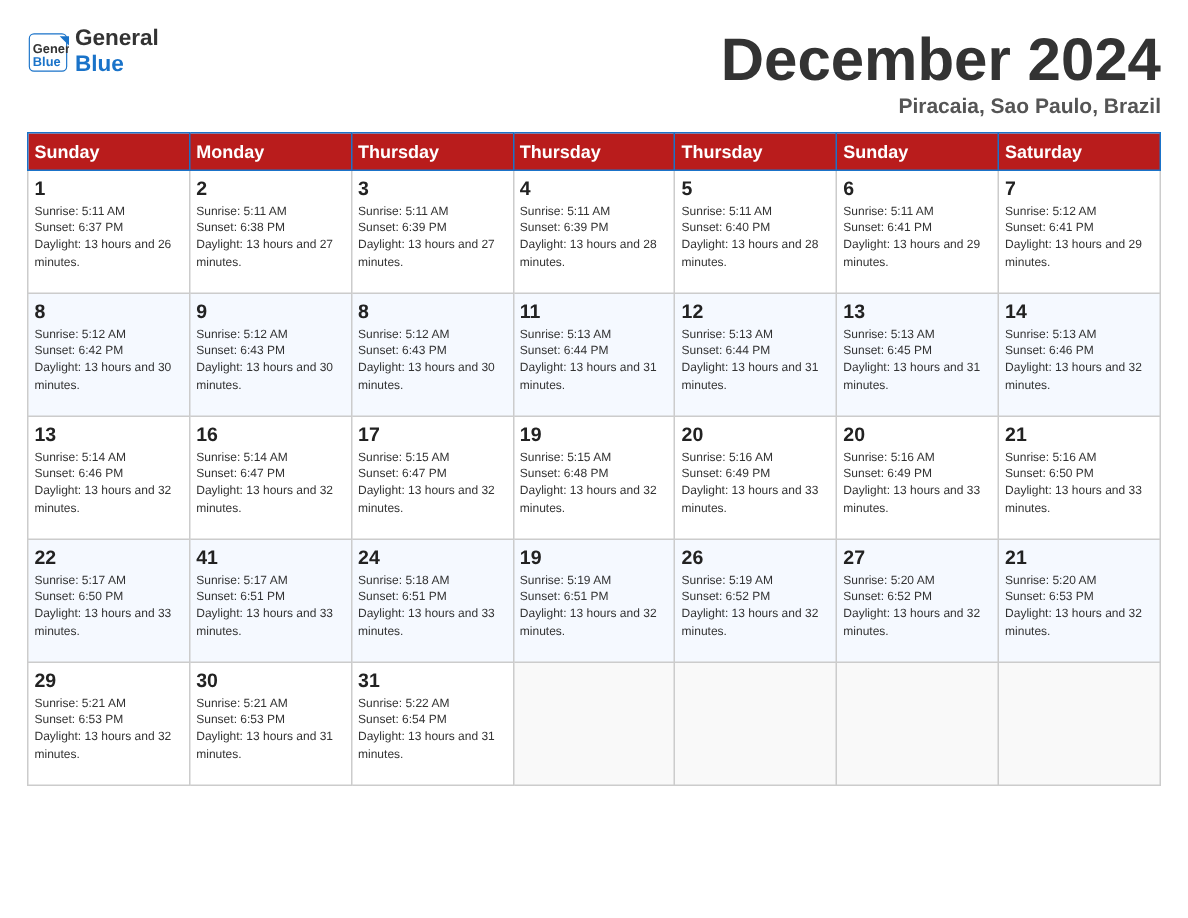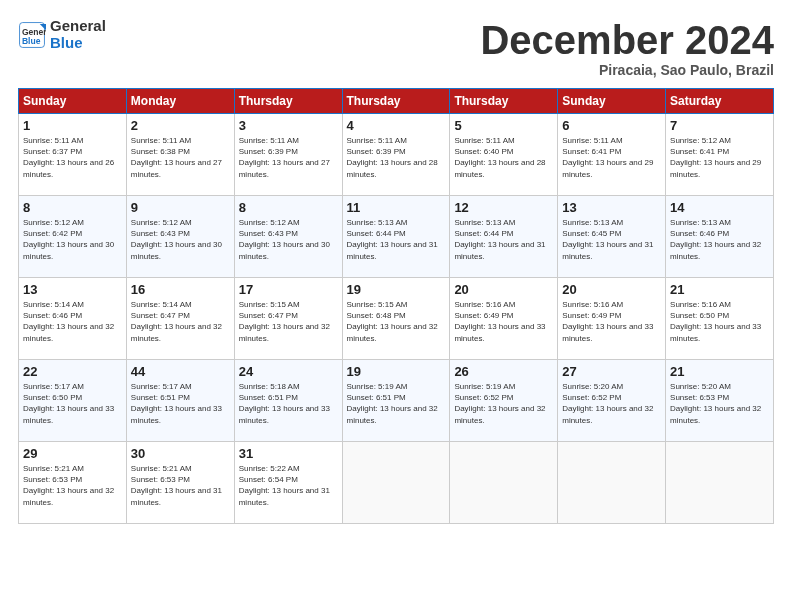--- a/index.html
+++ b/index.html
@@ -219,21 +219,21 @@
             <span class="day-num">21</span>
             <div class="day-info">Sunrise: 5:16 AM<br>Sunset: 6:50 PM<br>Daylight: 13 hours and 33 minutes.</div>
           </td>
         </tr>
         <tr>
           <td>
             <span class="day-num">22</span>
             <div class="day-info">Sunrise: 5:17 AM<br>Sunset: 6:50 PM<br>Daylight: 13 hours and 33 minutes.</div>
           </td>
           <td>
-            <span class="day-num">44</span>
+            <span class="day-num">41</span>
             <div class="day-info">Sunrise: 5:17 AM<br>Sunset: 6:51 PM<br>Daylight: 13 hours and 33 minutes.</div>
           </td>
           <td>
             <span class="day-num">24</span>
             <div class="day-info">Sunrise: 5:18 AM<br>Sunset: 6:51 PM<br>Daylight: 13 hours and 33 minutes.</div>
           </td>
           <td>
             <span class="day-num">19</span>
             <div class="day-info">Sunrise: 5:19 AM<br>Sunset: 6:51 PM<br>Daylight: 13 hours and 32 minutes.</div>
           </td>

